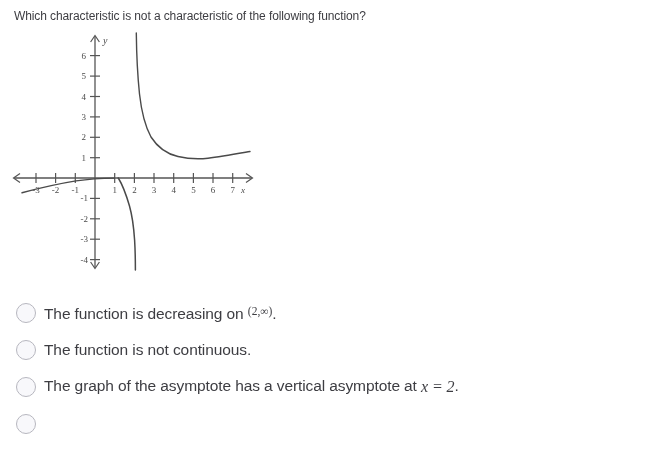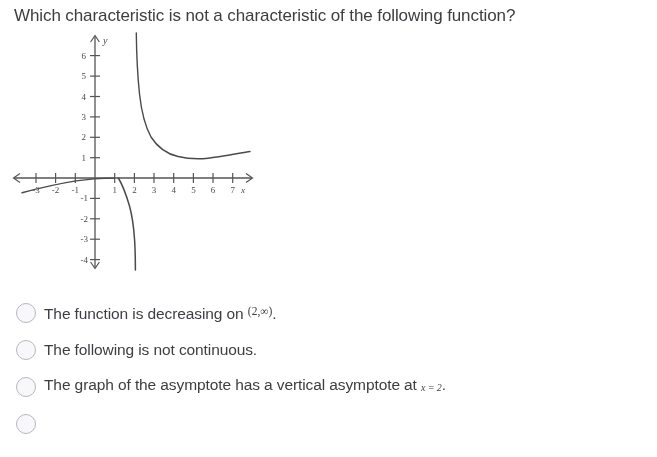--- a/index.html
+++ b/index.html
@@ -14,21 +14,21 @@
     font-family: "Liberation Sans", sans-serif;
     color: #3f3f46;
     overflow: hidden;
   }
 
   
   #question-prompt {
     position: absolute;
     left: 14px;
     top: 6px;
-    font-size: 17px;
+    font-size: 12px;
     line-height: 20px;
     color: #3d3d42;
     letter-spacing: -0.1px;
     white-space: nowrap;
   }
 
   
   #graph-figure {
     position: absolute;
     left: 0px;
@@ -78,21 +78,21 @@
     letter-spacing: 0;
   }
   .math-italic {
     font-family: "Liberation Serif", serif;
     font-style: italic;
     font-size: 13px;
   }
   .math-small-i {
     font-family: "Liberation Serif", serif;
     font-style: italic;
-    font-size: 10px;
+    font-size: 16px;
     vertical-align: -1px;
   }
 </style>
 </head>
 <body>
 
 <div id="question-prompt">Which characteristic is not a characteristic of the following function?</div>
 
 <div id="graph-figure">
   <svg id="graph-svg" width="280" height="252" viewBox="0 0 280 252">
@@ -176,21 +176,21 @@
 
 <div id="answer-options">
 
   <div class="option-row">
     <span class="radio-button"></span>
     <span class="option-text"><span>The function is decreasing on </span><span class="math-interval">(2,∞)</span><span>.</span></span>
   </div>
 
   <div class="option-row">
     <span class="radio-button"></span>
-    <span class="option-text"><span>The following is not continuous.</span></span>
+    <span class="option-text"><span>The function is not continuous.</span></span>
   </div>
 
   <div class="option-row">
     <span class="radio-button"></span>
     <span class="option-text"><span>The graph of the asymptote has a vertical asymptote at </span><span class="math-small-i">x = 2</span><span>.</span></span>
   </div>
 
   <div class="option-row">
     <span class="radio-button"></span>
   </div>

